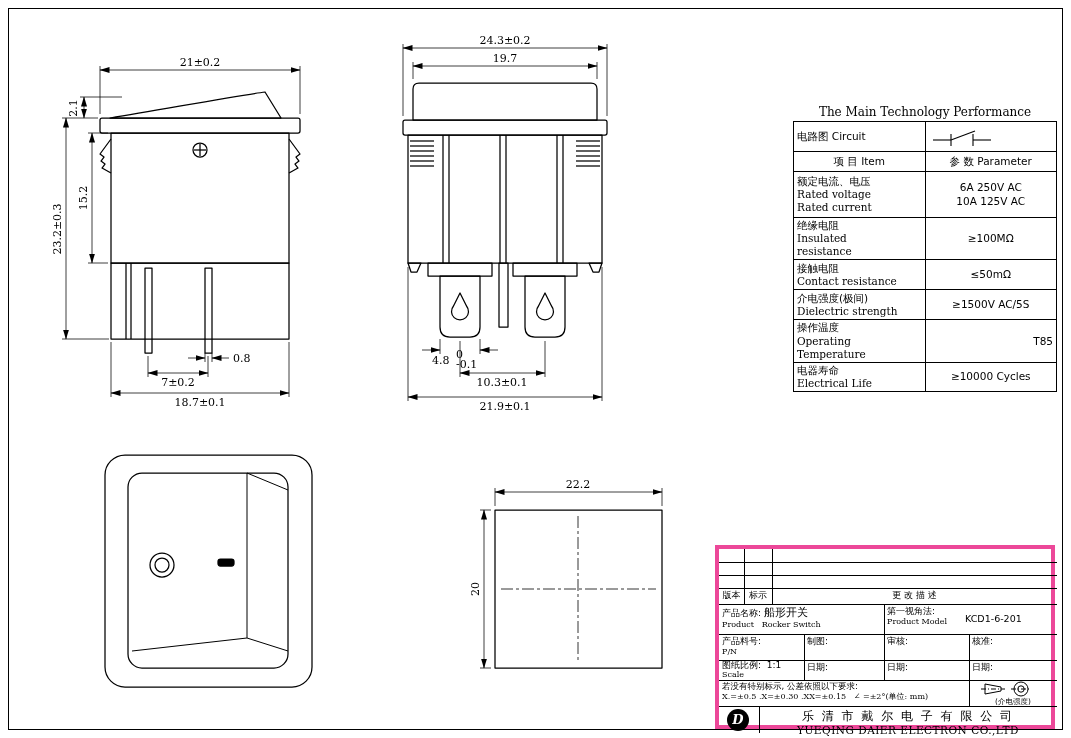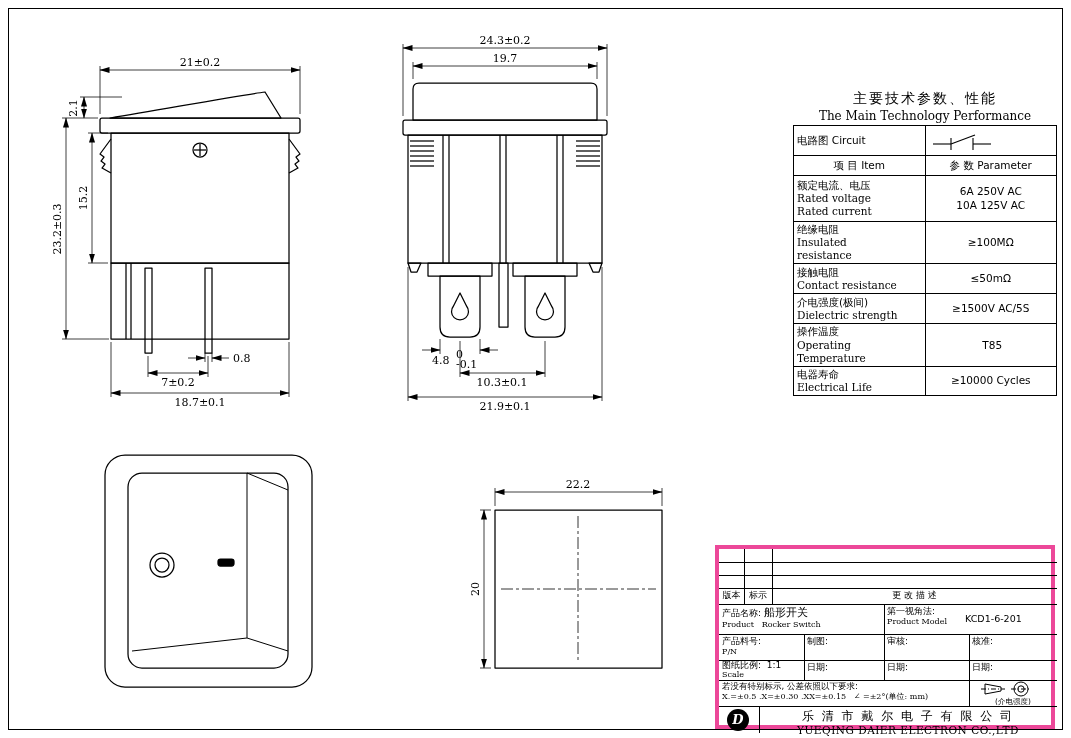--- a/index.html
+++ b/index.html
@@ -9,27 +9,27 @@
   .frame{position:absolute;left:8px;top:8px;width:1055px;height:722px;border:1.5px solid #000}
   .abs{position:absolute}
   svg{overflow:visible;display:block}
   svg text{font-family:"DejaVu Serif",serif;font-size:11px;fill:#000;stroke:none}
   .part{fill:none;stroke:#000;stroke-width:1.25;stroke-linejoin:round}
   .dim line{stroke:#000;stroke-width:0.75}
   .cline line{stroke:#000;stroke-width:0.8;stroke-dasharray:12 3 3 3}
   
   .spec{text-align:center}
   .spec-title-zh{font-family:"DejaVu Sans",sans-serif;font-size:14px;letter-spacing:2px}
-  .spec-title-en{font-size:12px;margin:1px 0 2px 0}
+  .spec-title-en{font-size:12px;margin:15px 0 2px 0}
   table.spec-table{border-collapse:collapse;width:100%;table-layout:fixed}
   .spec-table td{border:1px solid #000;font-size:10.5px;padding:1px 3px;vertical-align:middle;
                  text-align:left;line-height:1.25;font-family:"DejaVu Sans",sans-serif}
   .spec-table td div.en{font-family:"DejaVu Serif",serif}
   .spec-table td.c{text-align:center}
-  .spec-table td.l{text-align:center;padding-left:6px}
+  .spec-table td.l{text-align:right;padding-left:6px}
   
   .tblock{border:4px solid #ec4899;font-size:9px;line-height:1.25;font-family:"DejaVu Sans",sans-serif}
   .hl{position:absolute;height:0;border-top:1px solid #000}
   .vl{position:absolute;width:0;border-left:1px solid #000}
   .cell{position:absolute}
   .cell .en{font-size:8px;font-family:"DejaVu Serif",serif}
   .cc{display:flex;align-items:center;justify-content:center;text-align:center}
   .logo{position:absolute;left:8px;top:160px;width:22px;height:22px;border-radius:50%;
         background:#000;color:#fff;display:flex;align-items:center;justify-content:center;
         font-weight:bold;font-style:italic;font-size:13px;font-family:"DejaVu Serif",serif}
@@ -195,21 +195,20 @@
       <line x1="20" y1="22" x2="187" y2="22" marker-start="url(#arD)" marker-end="url(#arD)"></line>
       <line x1="16" y1="40" x2="5" y2="40"></line>
       <line x1="16" y1="198" x2="5" y2="198"></line>
       <line x1="9" y1="40" x2="9" y2="198" marker-start="url(#arD)" marker-end="url(#arD)"></line>
     </g>
     <text x="103" y="18" text-anchor="middle">22.2</text>
     <text transform="rotate(-90 4 119)" x="4" y="119" text-anchor="middle">20</text>
   </svg>
 
   <div class="spec abs" style="left:793px;top:90px;width:264px">
-    <div class="spec-title-zh">主要技术参数、性能</div>
     <div class="spec-title-en">The Main Technology Performance</div>
     <table class="spec-table">
       <tbody>
           <tr style="height:30px">
         <td>电路图 Circuit</td>
         <td class="c">
           <svg width="66" height="22" viewBox="0 0 66 22">
             <g stroke="#000" stroke-width="1.1" fill="none">
               <line x1="4" y1="14" x2="22" y2="14"></line>
               <line x1="22" y1="8" x2="22" y2="20"></line>

